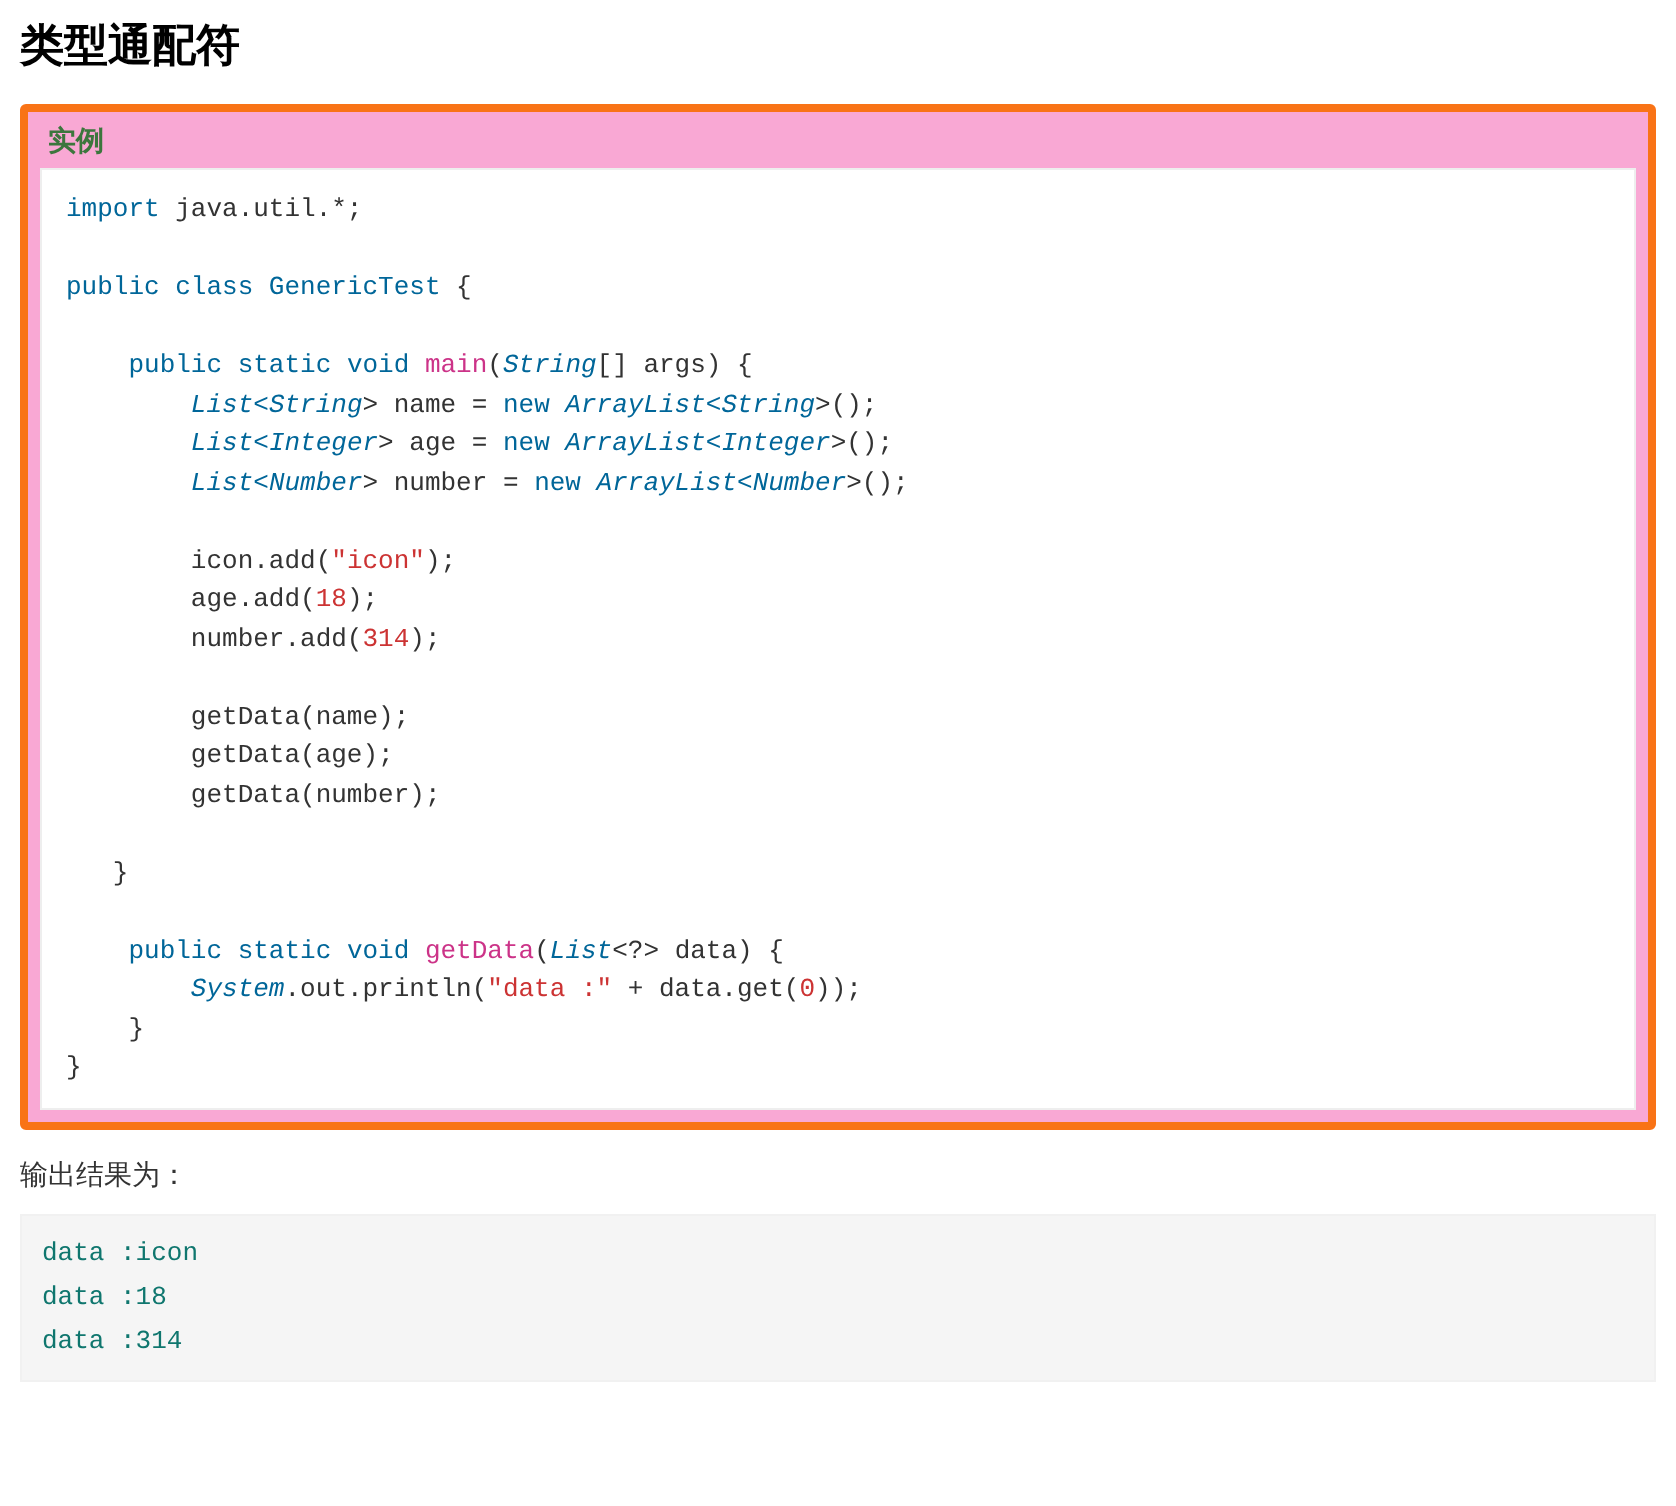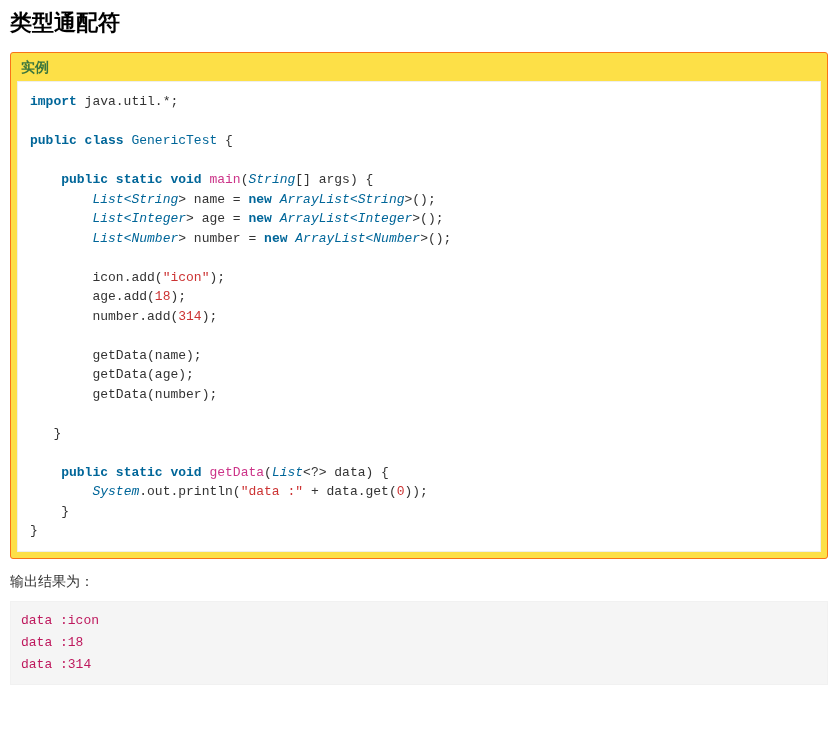--- a/index.html
+++ b/index.html
@@ -28,64 +28,64 @@
   .para strong { font-weight: bold; }
   code.inline {
     font-family: Consolas, "Courier New", monospace;
     font-size: 13px;
     background: #ececec;
     padding: 1px 4px;
     border-radius: 2px;
     color: #333;
   }
   .example-box {
-    border: 1px solid #f97316;
+    border: 4px solid #f97316;
     border-radius: 3px;
-    background: #fde047;
+    background: #f9a8d4;
     margin: 8px 0 14px 0;
   }
   .example-title {
     color: #3c763d;
     font-weight: bold;
     font-size: 14px;
     padding: 6px 10px 4px 10px;
   }
   .code-area {
     background: #fff;
     margin: 0 6px 6px 6px;
     border: 1px solid #eee;
     padding: 10px 12px;
     font-family: Consolas, "Courier New", monospace;
     font-size: 13px;
     line-height: 1.5;
     white-space: pre;
     overflow-x: auto;
     color: #333;
   }
-  .kw { color: #006699; font-weight: bold; margin-top: 16px; }
+  .kw { color: #006699; font-weight: normal; margin-top: 16px; }
   .fn { color: #cc3388; }
   .cls { color: #006699; }
   .type { color: #006699; font-style: italic; }
   .str { color: #cc3333; }
   .num { color: #cc3333; }
   .pun { color: #333; }
   .plain { color: #333; }
   .output-label {
     font-size: 14px;
     color: #333;
     margin: 12px 0 10px 0;
   }
   .output-block {
     background: #f5f5f5;
     border: 1px solid #f1f1f1;
     padding: 8px 10px;
     font-family: Consolas, "Courier New", monospace;
     font-size: 13px;
     line-height: 1.7;
-    color: #be185d;
+    color: #0f766e;
     white-space: pre;
   }
   .content-wrap { position: relative; }
 </style>
 </head>
 <body>
 <div class="content-wrap">
 
 <h2>类型通配符</h2>
 

